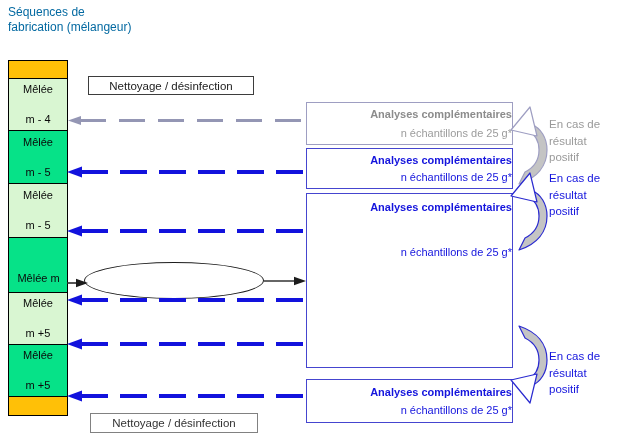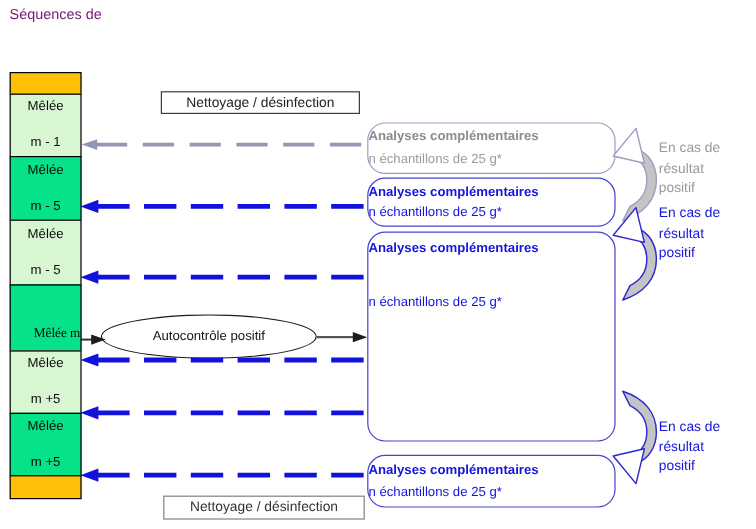--- a/index.html
+++ b/index.html
@@ -1,49 +1,49 @@
 <!DOCTYPE html>
 <html><head>
 <meta charset="utf-8">
 <style>
   html,body{margin:0;padding:0;background:#fff;}
   .stage{
     position:relative;width:630px;height:441px;background:#ffffff;overflow:hidden;
     font-family:"Liberation Sans","DejaVu Sans",sans-serif;color:#111;
   }
   
-  .page-title{position:absolute;left:8px;top:5px;font-size:12px;line-height:15px;color:#701a75;}
+  .page-title{position:absolute;left:8px;top:5px;font-size:12px;line-height:15px;color:#0369a1;}
   
   .block{
     position:absolute;left:8px;width:60px;box-sizing:border-box;border:1px solid #000;
     display:flex;flex-direction:column;align-items:center;justify-content:center;
     font-size:11px;line-height:13px;color:#0a0a0a;text-align:center;gap:17px;
   }
   .block.orange{background:#ffc007;}
   .block.light{background:#d9f6d2;}
   .block.bright{background:#06e288;}
-  .block.mblock{align-items:flex-end;justify-content:flex-end;padding:0 0 7px 1px;text-align:left;font-family:Liberation Serif, serif;}
+  .block.mblock{align-items:center;justify-content:flex-end;padding:0 0 7px 1px;text-align:left;}
   
   .clean{
     position:absolute;box-sizing:border-box;background:#fff;display:flex;align-items:center;justify-content:center;
-    font-size:11.5px;color:#222;margin-left:46px;
+    font-size:11.5px;color:#222;
   }
   .clean.top{left:88px;top:76px;width:166px;height:19px;border:1px solid #3d3d3d;}
   .clean.bottom{left:90px;top:413px;width:168px;height:20px;border:1px solid #818181;color:#333;}
   
   .ellipse{
     position:absolute;left:84px;top:262px;width:180px;height:37px;box-sizing:border-box;
     border:1.4px solid #1c1c1c;border-radius:50%;background:#fff;
     display:flex;flex-direction:column;align-items:center;justify-content:center;
     font-size:11px;line-height:13.5px;color:#141414;text-align:center;z-index:3;
   }
   
   .abox{
-    position:absolute;left:306px;width:207px;box-sizing:border-box;background:#fff;text-align:left;
-    font-size:11px;line-height:14px;z-index:1;border-radius:15px;
+    position:absolute;left:306px;width:207px;box-sizing:border-box;background:#fff;text-align:right;
+    font-size:11px;line-height:14px;z-index:1;
   }
   .abox .t{font-weight:bold;}
   .abox.small{display:flex;flex-direction:column;justify-content:space-evenly;}
   .abox.grayv{border:1.5px solid #9e9ec2;top:102px;height:43px;}
   .abox.grayv .t{color:#8c8c8c;}
   .abox.grayv .s{color:#9c9c9c;}
   .abox.bluev{border:1px solid #4545cf;color:#1414dd;}
   .abox.b2{top:148px;height:41px;}
   .abox.b3{top:193px;height:175px;padding-top:6px;}
   .abox.b3 .s{margin-top:31px;}
@@ -56,26 +56,27 @@
   
   .overlay{position:absolute;left:0;top:0;width:630px;height:441px;pointer-events:none;z-index:4;}
 </style>
 </head>
 <body>
 
 <div class="stage">
 
   <div class="page-title">
     <div>Séquences de</div>
+    <div>fabrication (mélangeur)</div>
   </div>
 
   <div class="block orange" style="top:60px;height:19px;"></div>
   <div class="block light" style="top:78px;height:53px;">
     <span>Mêlée</span>
-    <span>m - 1</span>
+    <span>m - 4</span>
   </div>
   <div class="block bright" style="top:130px;height:54px;">
     <span>Mêlée</span>
     <span>m - 5</span>
   </div>
   <div class="block light" style="top:183px;height:55px;">
     <span>Mêlée</span>
     <span>m - 5</span>
   </div>
   <div class="block bright mblock" style="top:237px;height:56px;">
@@ -92,21 +93,20 @@
   <div class="block orange" style="top:396px;height:20px;"></div>
 
   <div class="clean top">
     <span>Nettoyage / désinfection</span>
   </div>
   <div class="clean bottom">
     <span>Nettoyage / désinfection</span>
   </div>
 
   <div class="ellipse">
-    <span>Autocontrôle positif</span>
   </div>
 
   <div class="abox grayv small">
     <div class="t">Analyses complémentaires</div>
     <div class="s">n échantillons de 25 g*</div>
   </div>
   <div class="abox bluev b2 small">
     <div class="t">Analyses complémentaires</div>
     <div class="s">n échantillons de 25 g*</div>
   </div>

